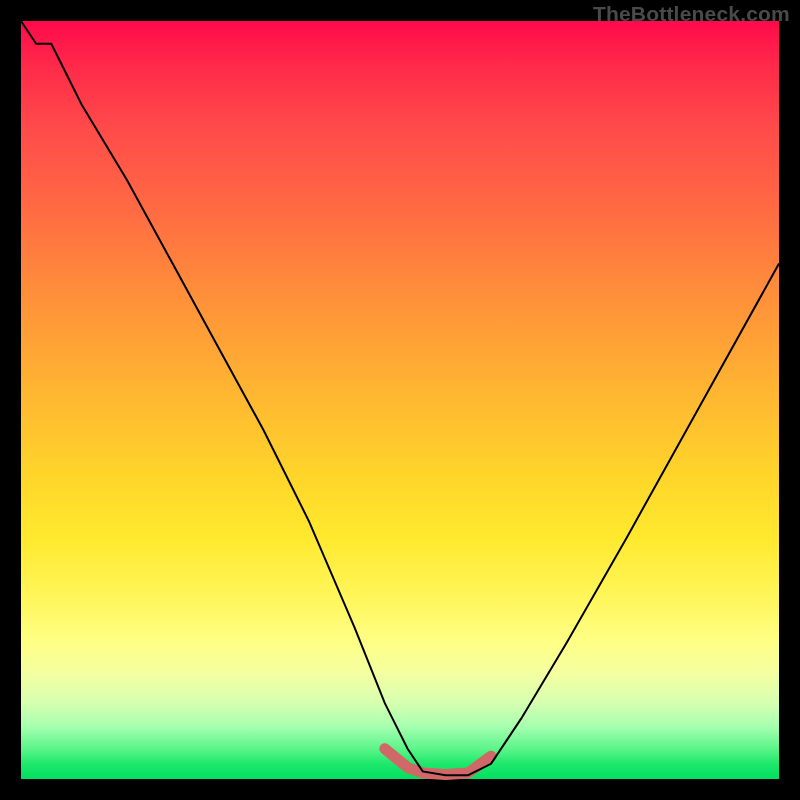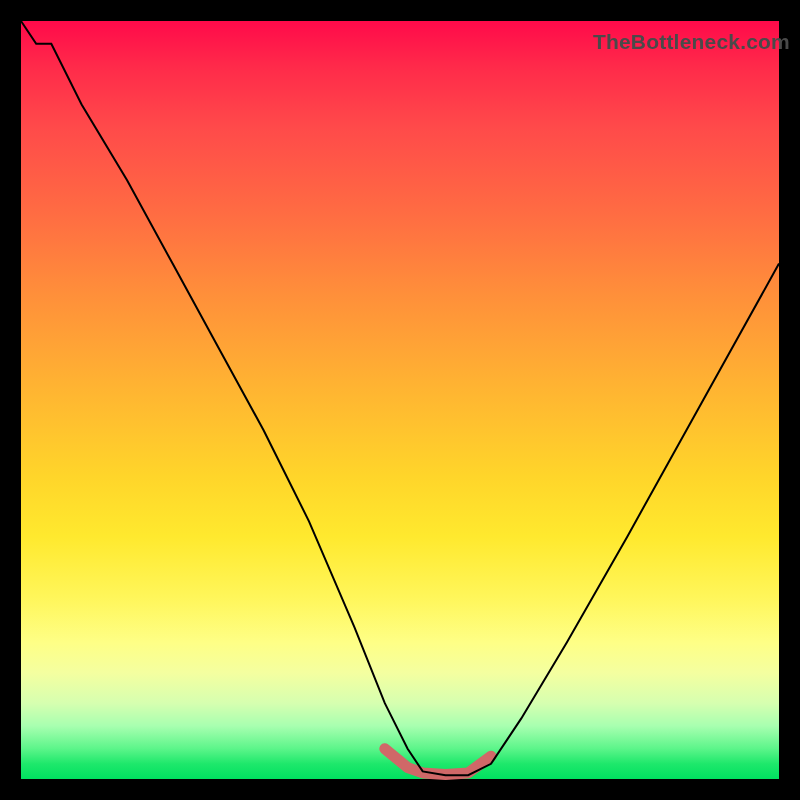--- a/index.html
+++ b/index.html
@@ -37,21 +37,20 @@
     );
   }
   .watermark {
     position: absolute;
     top: 2px;
     right: 10px;
     color: #4a4a4a;
     font-size: 21px;
     font-weight: 600;
     letter-spacing: 0.2px;
-    margin-top: 28px;
   }
   svg.overlay {
     position: absolute;
     left: 21px;
     top: 21px;
     width: 758px;
     height: 758px;
     overflow: visible;
   }
   .curve {

